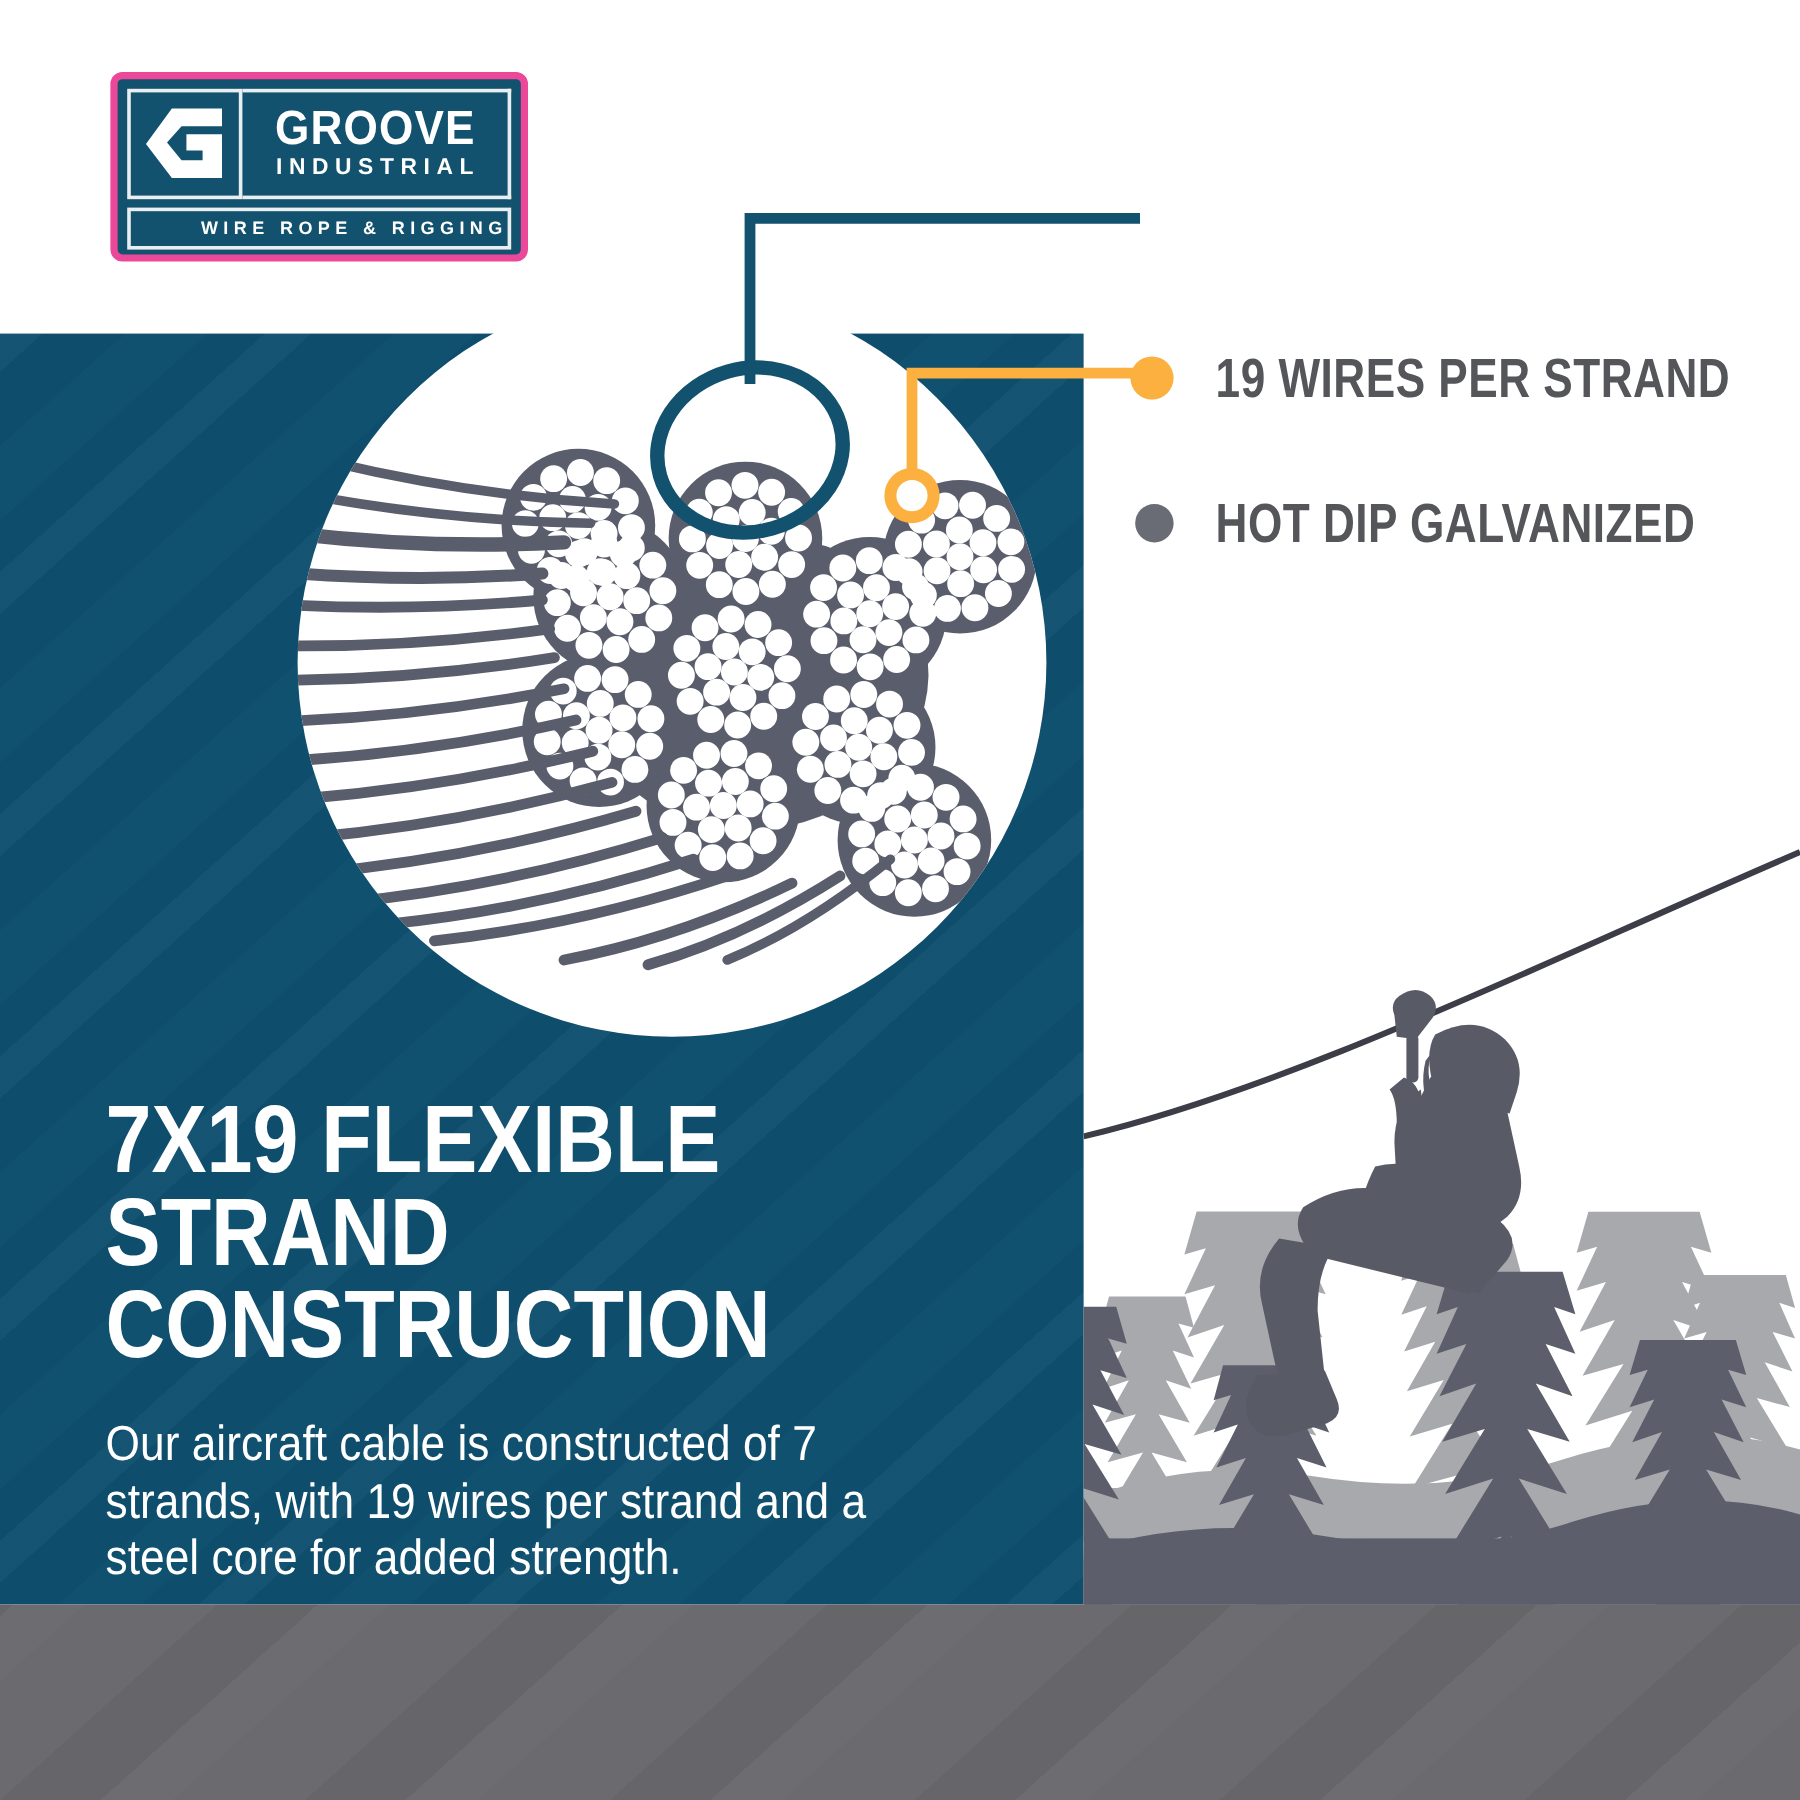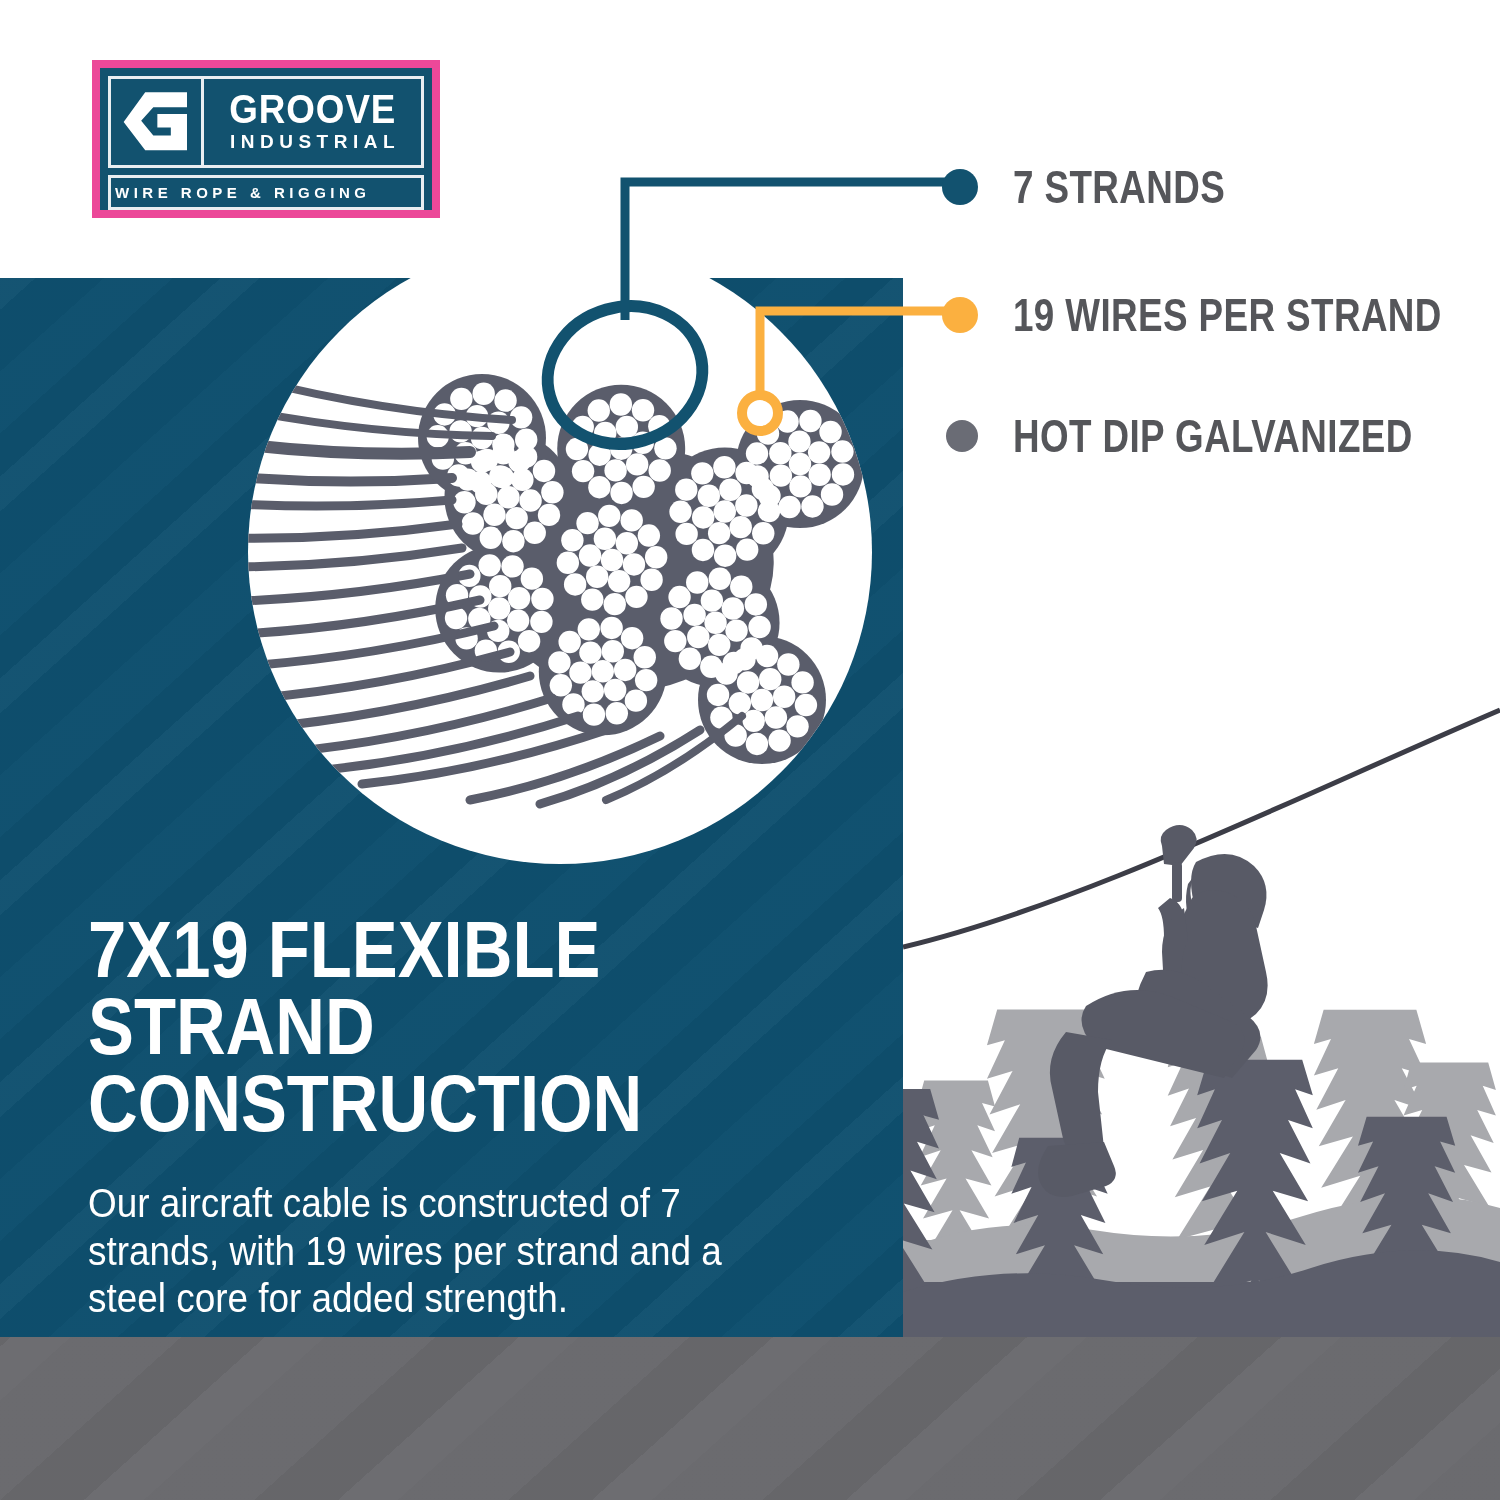--- a/index.html
+++ b/index.html
@@ -2,36 +2,36 @@
 <html><head>
 <meta charset="utf-8">
 <style>
   html,body{margin:0;padding:0;background:#fff;}
   body{font-family:"Liberation Sans",sans-serif;}
 
   #stage{position:relative;width:1500px;height:1500px;overflow:hidden;background:#ffffff;}
 
   
   #logo{position:absolute;left:92px;top:60px;width:348px;height:158px;
-        border:8px solid #ec4899;border-radius:0;background:#12526F;
+        border:6px solid #ec4899;border-radius:10px;background:#12526F;
         box-sizing:border-box;padding:8px;}
   #logo-inner{position:relative;width:100%;height:100%;}
   #logo-grid{display:flex;height:92px;}
   #logo-mark{width:96px;border:3px solid #e9eef1;box-sizing:border-box;
              display:flex;align-items:center;justify-content:center;}
   #logo-mark svg{width:68px;height:62px;display:block;}
   #logo-words{flex:1;border:3px solid #e9eef1;border-left:none;box-sizing:border-box;
               display:flex;flex-direction:column;align-items:center;justify-content:center;}
   .logo-groove{color:#fff;font-size:40px;font-weight:bold;letter-spacing:1px;
                line-height:.92;transform:scaleX(.92);
                font-family:"Liberation Sans Narrow","Liberation Sans",sans-serif;}
   .logo-industrial{color:#fff;font-size:19px;font-weight:bold;letter-spacing:5.5px;
                    margin-top:3px;padding-left:5px;}
   #logo-tag{margin-top:7px;height:35px;border:3px solid #e9eef1;box-sizing:border-box;
-            display:flex;align-items:center;justify-content:flex-start;}
+            display:flex;align-items:center;justify-content:flex-end;}
   #logo-tag span{color:#fff;font-size:15px;font-weight:bold;letter-spacing:4.5px;padding-left:4px;}
 
   
   #bluepanel{position:absolute;left:0;top:278px;width:903px;height:1059px;
              background:#0E4F6E;overflow:hidden;}
   #bluepanel .streaks{position:absolute;inset:-200px;
       background:repeating-linear-gradient(-42deg,
         rgba(255,255,255,.028) 0px, rgba(255,255,255,.028) 26px,
         rgba(0,0,0,.030) 26px,   rgba(0,0,0,.030) 58px,
         rgba(255,255,255,.012) 58px, rgba(255,255,255,.012) 104px,
@@ -425,24 +425,20 @@
           <div class="logo-groove">GROOVE</div>
           <div class="logo-industrial">INDUSTRIAL</div>
         </div>
       </div>
       <div id="logo-tag">
         <span>WIRE ROPE &amp; RIGGING</span>
       </div>
     </div>
   </div>
 
-  <div class="callout" id="co1">
-    <span class="dot"></span>
-    <span class="lbl">7 STRANDS</span>
-  </div>
   <div class="callout" id="co2">
     <span class="dot"></span>
     <span class="lbl">19 WIRES PER STRAND</span>
   </div>
   <div class="callout" id="co3">
     <span class="dot"></span>
     <span class="lbl">HOT DIP GALVANIZED</span>
   </div>
 
   <div id="headline">

